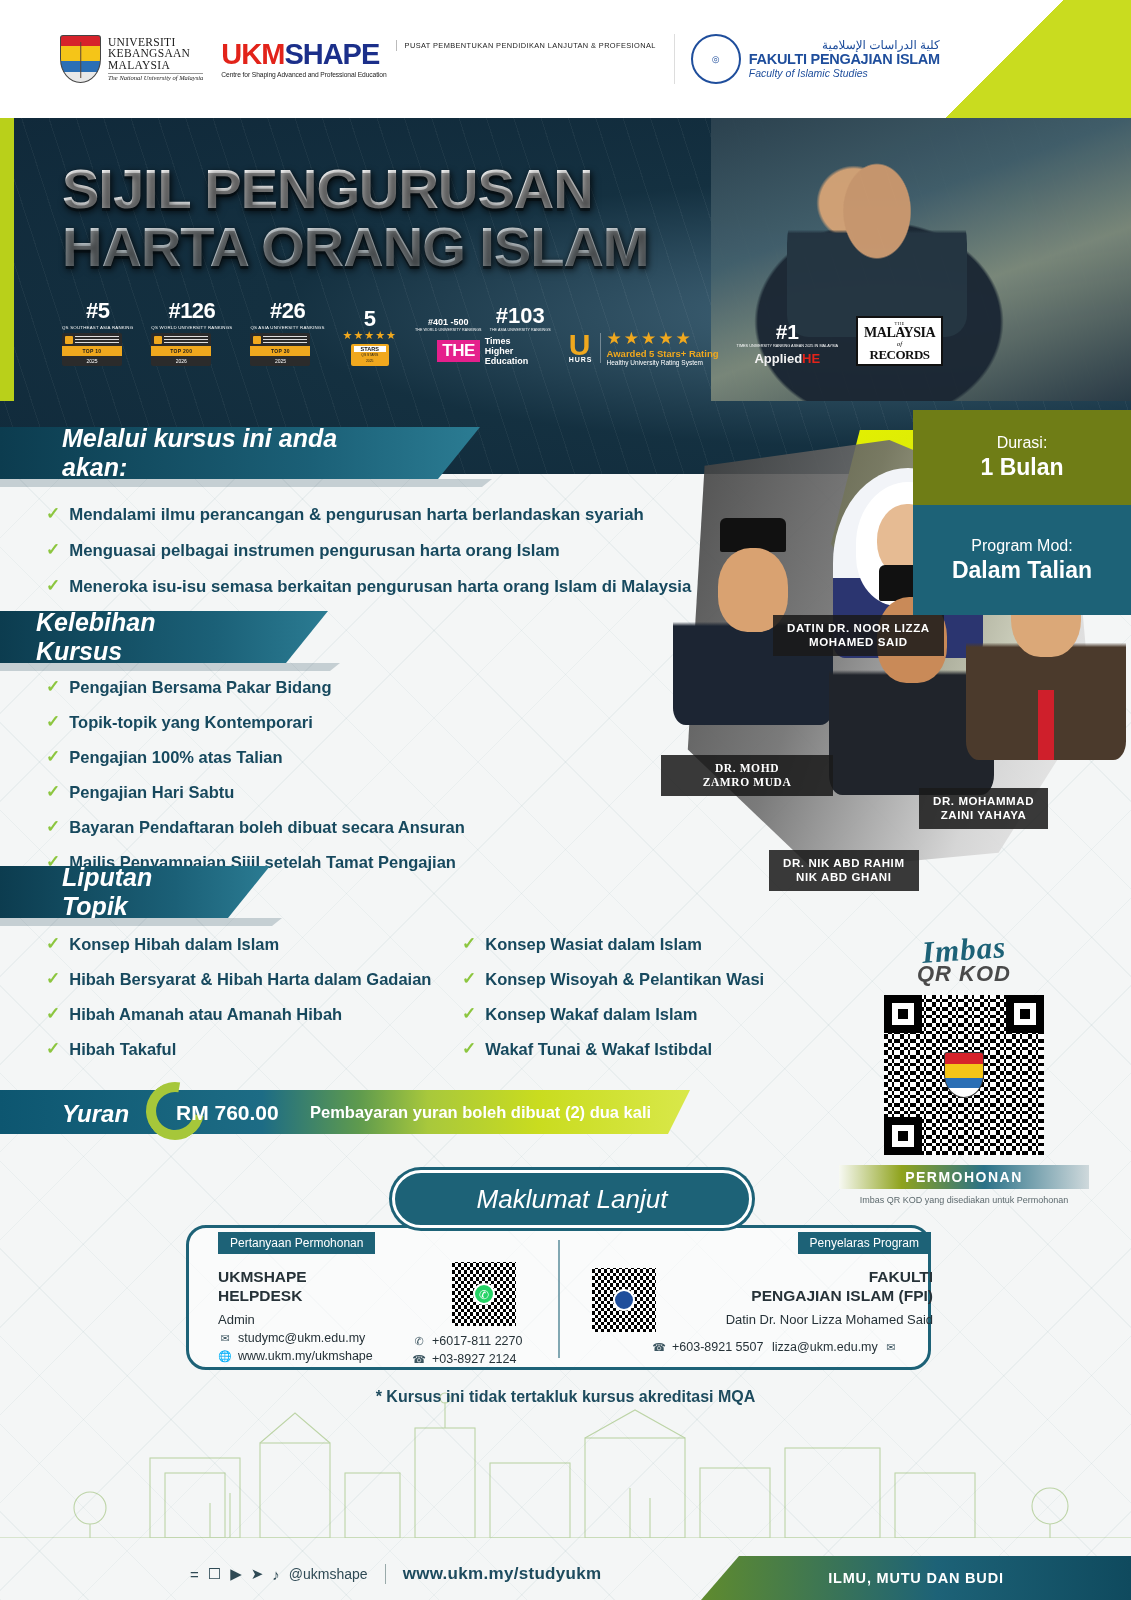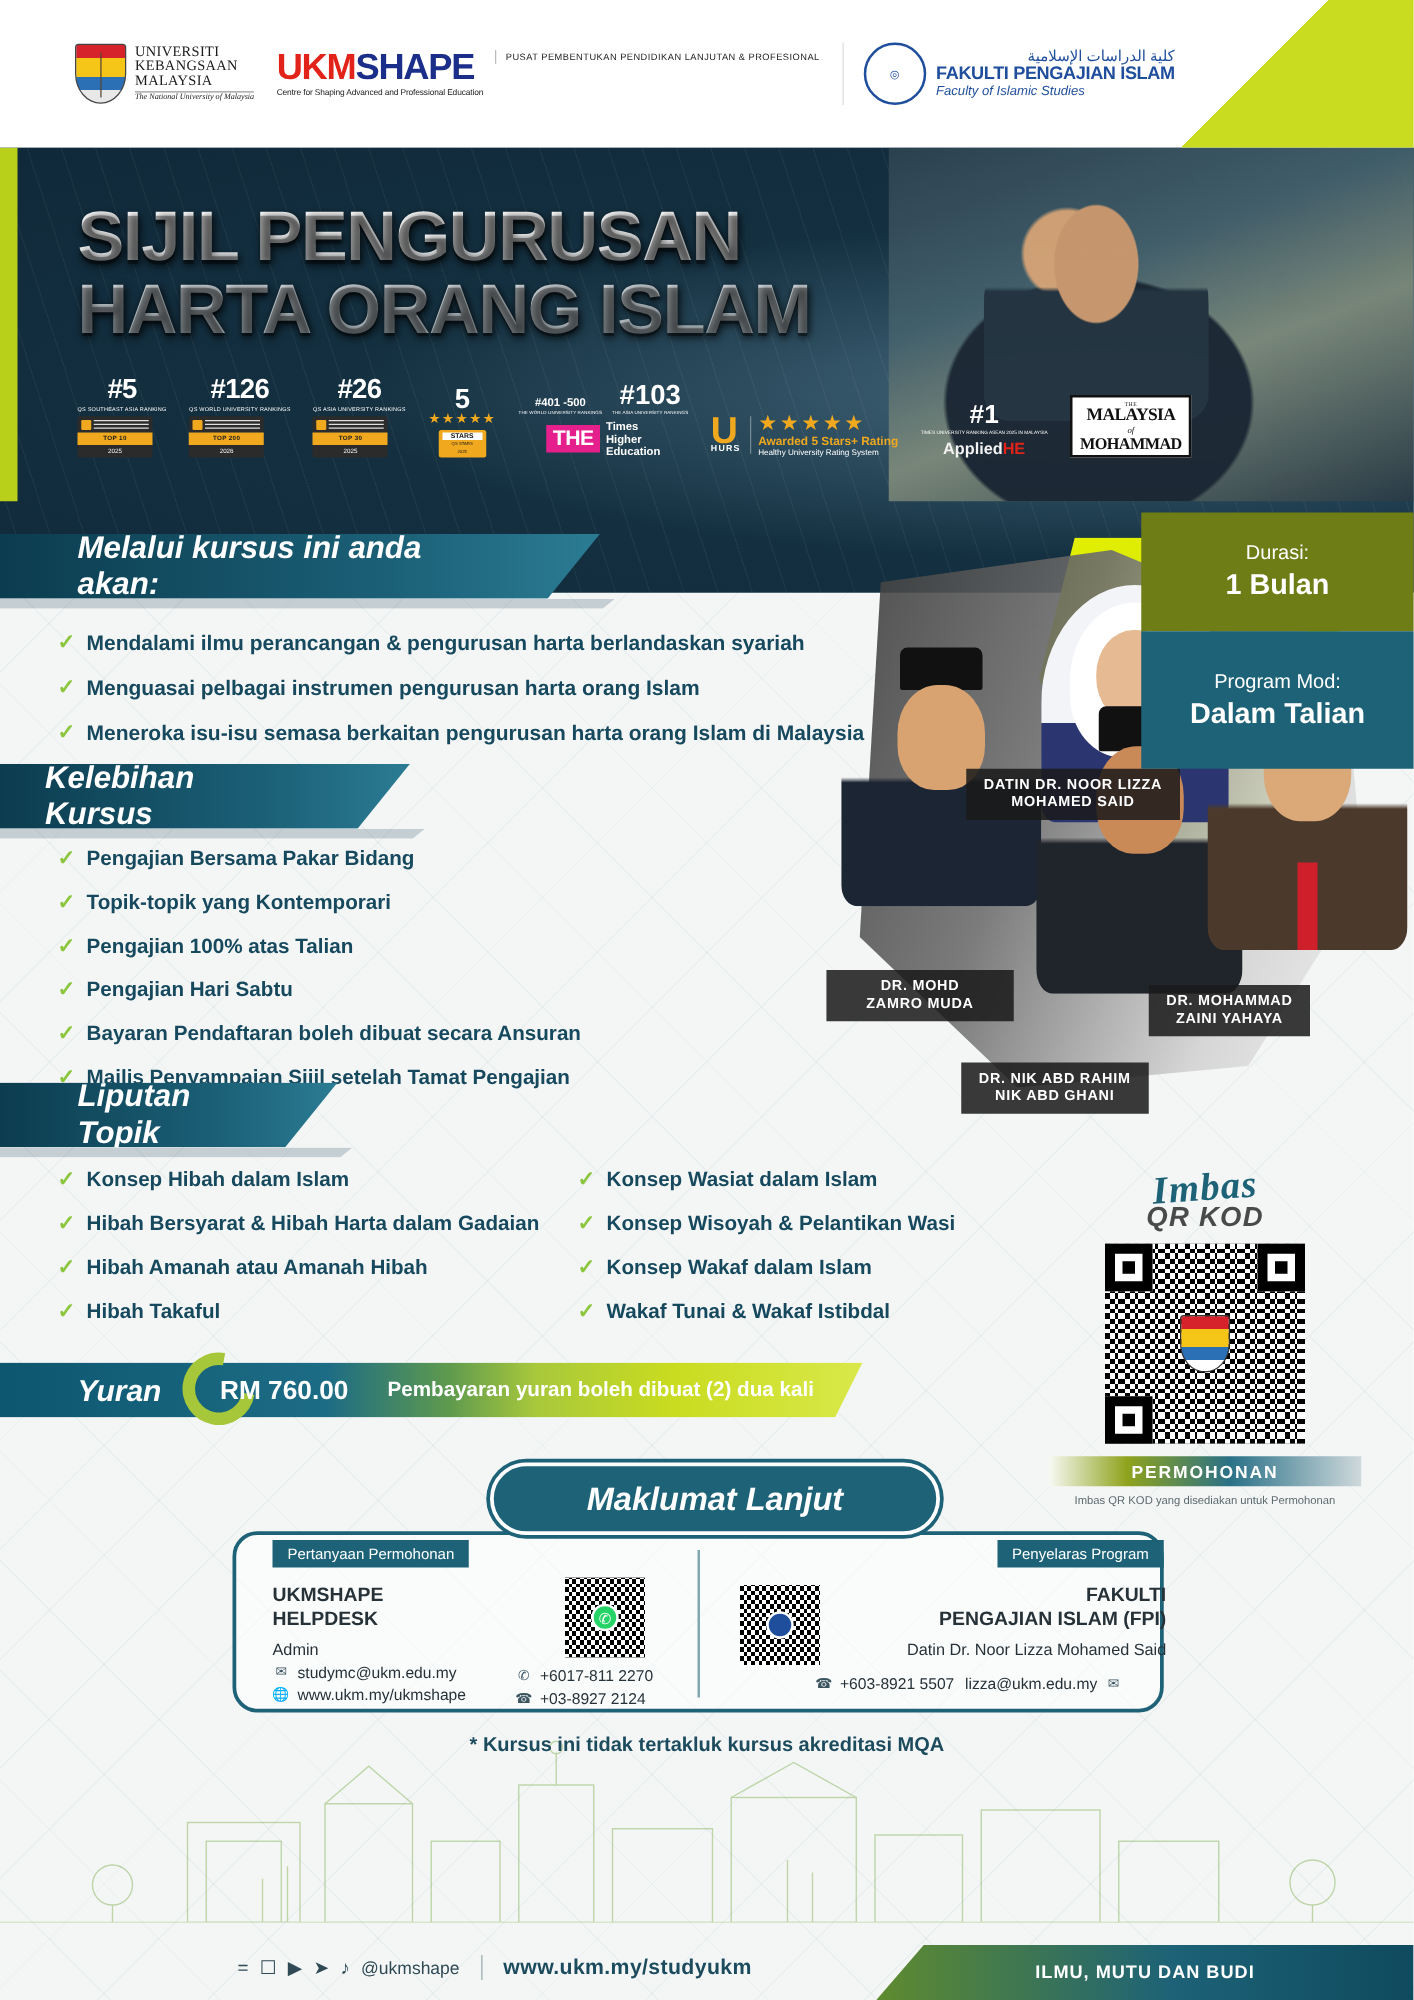--- a/index.html
+++ b/index.html
@@ -210,21 +210,21 @@
     border:10px solid #a6c73a;border-right-color:transparent;transform:rotate(-35deg);}
   .yuran-amount{position:absolute;left:176px;top:19px;color:#fff;font-size:21px;font-weight:bold;}
   .yuran-note{position:absolute;left:310px;top:21px;color:#fff;font-size:16.5px;font-weight:bold;}
 
   
   .ml-card{position:absolute;left:186px;top:1225px;width:745px;height:145px;
     border:3px solid #1d6277;border-radius:20px;background:rgba(255,255,255,.55);z-index:6;}
   .ml-title{position:absolute;left:392px;top:1170px;width:360px;height:58px;
     background:#1d6277;border:3px solid #fff;border-radius:29px;
     box-shadow:0 0 0 3px #1d6277;
-    color:#fff;font-size:26px;font-weight:bold;font-style:italic;
+    color:#fff;font-size:26px;font-weight:normal;font-style:italic;
     display:flex;align-items:center;justify-content:center;z-index:8;}
   .ml-divider{position:absolute;left:558px;top:1240px;width:2px;height:118px;background:#1d6277;opacity:.55;z-index:7;}
   .tag{position:absolute;background:#1d6277;color:#fff;font-size:12px;padding:4px 12px;z-index:8;}
   .contact-block{position:absolute;z-index:8;color:#263238;}
   .c-name{font-size:15.5px;font-weight:bold;line-height:1.2;}
   .c-role{font-size:13px;margin-top:7px;}
   .c-line{font-size:12.5px;display:flex;align-items:center;gap:6px;margin-top:4px;}
   .ico{display:inline-block;width:14px;height:14px;line-height:14px;text-align:center;font-size:11px;color:#3b5560;}
   .mini-qr{position:absolute;width:64px;height:64px;z-index:8;background:#fff;
     background-image:
@@ -397,21 +397,21 @@
       <div class="applied">
         <div class="ahead">#1</div>
         <span class="asub">TIMES UNIVERSITY RANKING ASEAN 2025 IN MALAYSIA</span>
         <div class="alogo"><span>Applied</span><em>HE</em></div>
       </div>
 
       <div class="mbr">
         <span class="t">THE</span>
         <span class="m">MALAYSIA</span>
         <span class="o">of</span>
-        <span class="r">MOHAMMAD</span>
+        <span class="r">RECORDS</span>
       </div>
 
     </div>
   </div>
 
   <div class="dur-box">
     <div class="lbl">Durasi:</div>
     <div class="val">1 Bulan</div>
   </div>
   <div class="mod-box">
@@ -447,21 +447,21 @@
 
     <div class="portrait" style="left:305px;top:125px;width:160px;height:235px;">
       <div style="position:absolute;inset:0;background:linear-gradient(180deg,transparent 50%, #4b3a2c 52%);"></div>
       <div class="songkok" style="top:12px;width:64px;height:34px;"></div>
       <div class="p-head" style="top:44px;width:70px;height:88px;background:#dba878;"></div>
       <div style="position:absolute;left:50%;bottom:0;transform:translateX(-50%);width:16px;height:70px;background:#cf1f2b;"></div>
     </div>
 
     <div class="namechip" style="left:112px;top:215px;">DATIN DR. NOOR LIZZA
 MOHAMED SAID</div>
-    <div class="namechip" style="left:0px;top:376px;width:150px;">DR. MOHD
+    <div class="namechip" style="left:0px;top:355px;width:172px;font-family:Liberation Serif, serif;">DR. MOHD
 ZAMRO MUDA</div>
     <div class="namechip" style="left:258px;top:388px;">DR. MOHAMMAD
 ZAINI YAHAYA</div>
     <div class="namechip" style="left:108px;top:450px;">DR. NIK ABD RAHIM
 NIK ABD GHANI</div>
   </div>
 
   <div class="ribbon-shadow" style="top:479px;width:492px;"></div>
   <div class="ribbon" style="top:427px;width:480px;">Melalui kursus ini anda akan:</div>
   <div class="bullets lead" style="left:46px;top:505px;">

